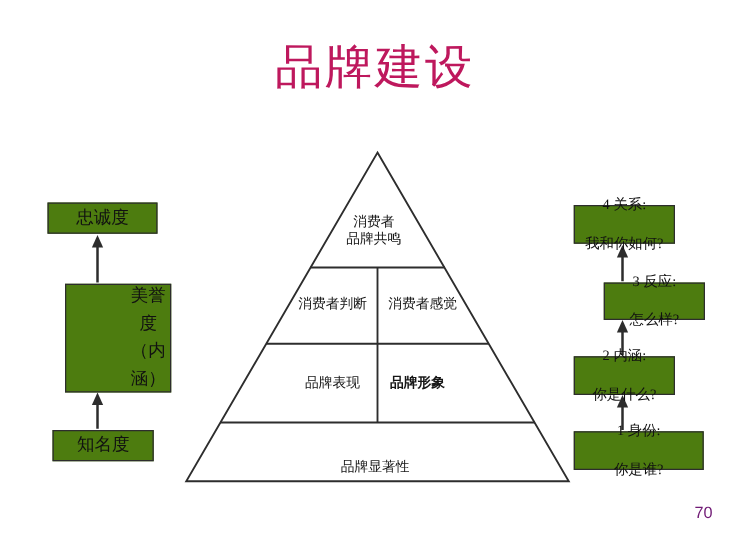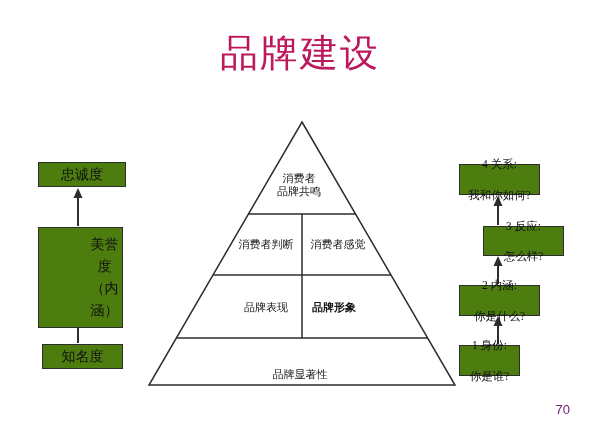--- a/index.html
+++ b/index.html
@@ -47,26 +47,26 @@
   .box-left {
     font-size: 14px;
     line-height: 22px;
   }
   .box-right {
     font-size: 11.5px;
     line-height: 14.5px;
     gap: 16px;
   }
   #box-loyalty   { left: 38px;  top: 162px; width: 88px; height: 25px; }
-  #box-reputation{ left: 38px;  top: 227px; width: 85px; height: 101px; padding-left: 48px; }
+  #box-reputation{ left: 52px;  top: 227px; width: 85px; height: 87px; padding-left: 48px; }
   #box-awareness { left: 42px;  top: 344px; width: 81px; height: 25px; }
   #box-r4 { left: 459px; top: 164px; width: 81px; height: 31px; }
   #box-r3 { left: 459px; top: 226px; width: 81px; height: 30px; margin-left: 24px; }
   #box-r2 { left: 459px; top: 285px; width: 81px; height: 31px; }
-  #box-r1 { left: 459px; top: 345px; width: 61px; height: 31px; }
+  #box-r1 { left: 459px; top: 345px; width: 104px; height: 31px; }
   .pyr-label {
     position: absolute;
     transform: translate(-50%, -50%);
     font-size: 11px;
     line-height: 13px;
     white-space: nowrap;
     text-align: center;
     color: #161616;
   }
   #pyr-l4 { left: 299px; top: 185px; }

